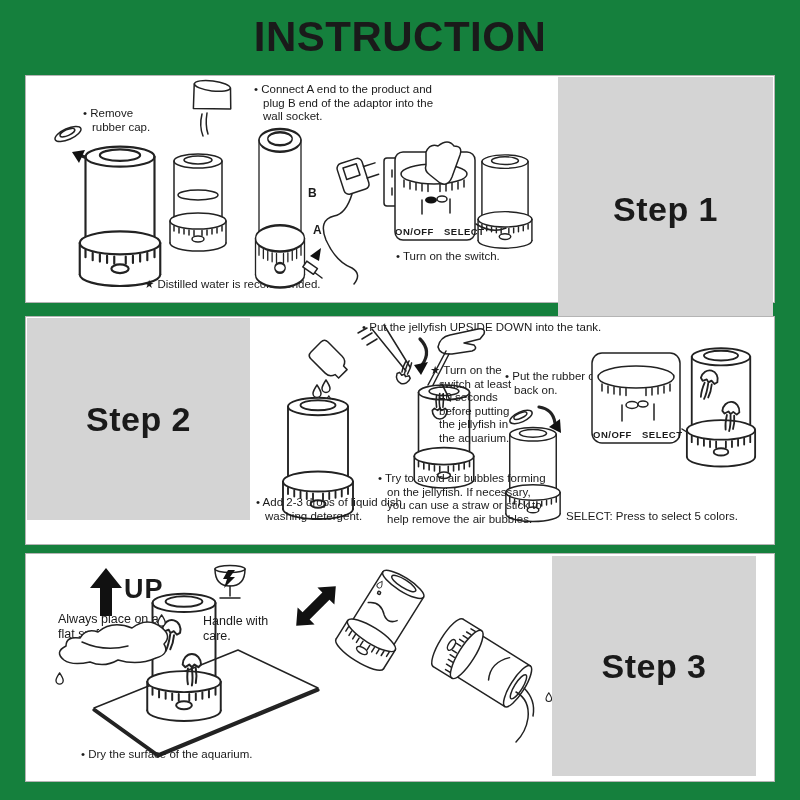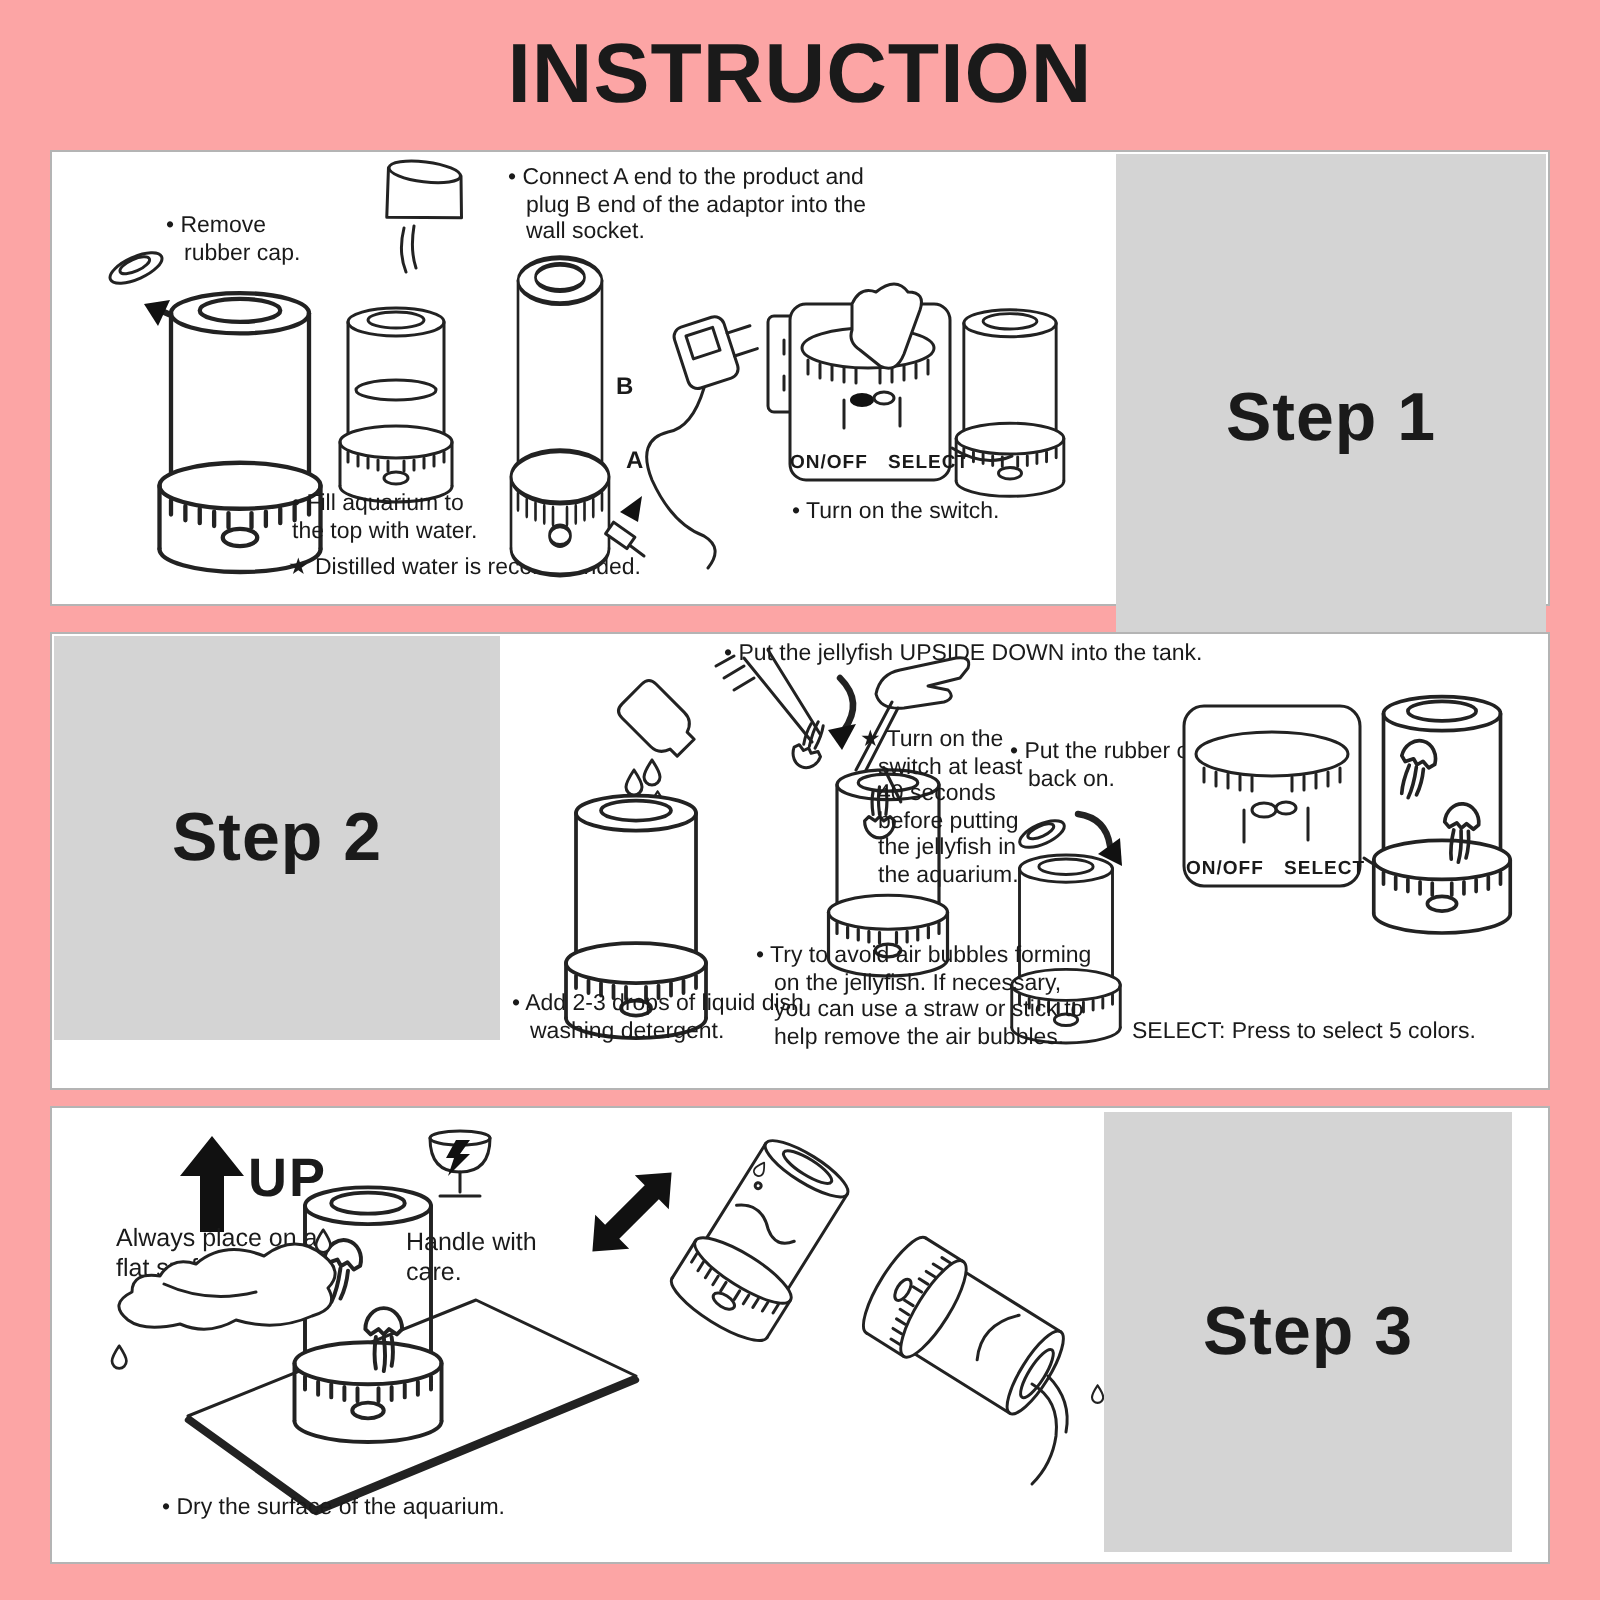--- a/index.html
+++ b/index.html
@@ -1,17 +1,17 @@
 <!DOCTYPE html>
 <html style="--step-box-bg: #d4d4d4; --panel-border: #b4b4b4; --ink: #1a1a1a;"><head>
 <meta charset="utf-8">
 <style>
   html,body{margin:0;padding:0;background:#fff}
   body{width:800px;height:800px;font-family:"Liberation Sans",sans-serif;color:var(--ink,#1a1a1a)}
-  .page{position:relative;width:800px;height:800px;overflow:hidden;background:#fca5a5}
+  .page{position:relative;width:800px;height:800px;overflow:hidden;background:#15803d}
   .title{position:absolute;left:0;top:14px;width:100%;text-align:center;font-size:42px;line-height:46px;font-weight:bold;letter-spacing:.5px}
   .panel{position:absolute;left:25px;width:748px;background:#fff;border:1px solid var(--panel-border,#b4b4b4)}
   #panel1{top:75px;height:226px}
   #panel2{top:316px;height:227px}
   #panel3{top:553px;height:227px}
   .stepbox{position:absolute;background:var(--step-box-bg,#d4d4d4);display:flex;align-items:center;justify-content:center}
   .stepbox span{font-size:34px;font-weight:bold;letter-spacing:.5px}
   .note{position:absolute;font-size:11.5px;line-height:13.5px}
   .note2{position:absolute;font-size:12.5px;line-height:15px}
   .hang{text-indent:-9px;padding-left:9px}
@@ -79,21 +79,20 @@
         <ellipse class="wh" cx="24" cy="5" rx="18" ry="5" transform="rotate(-9 24 5)"></ellipse>
       </g>
       <path d="M18,32 q-3,12 1,22 M23,31 q-2,12 1,21"></path>
     </svg>
 
     <svg class="ill" style="left:140px;top:72px" width="64" height="110" viewBox="0 0 64 104">
       <use href="#sym-tank"></use>
       <ellipse cx="32" cy="44" rx="20" ry="5"></ellipse>
     </svg>
 
-    <div class="note" style="left:120px;top:170px;width:104px">• Fill aquarium to the top with water.</div>
     <div class="note nowrap" style="left:118px;top:202px">★ Distilled water is recommended.</div>
 
     <div class="note hang" style="left:228px;top:7px;width:180px">• Connect A end to the product and plug B end of the adaptor into the wall socket.</div>
 
     <svg class="ill" style="left:226px;top:48px" width="56" height="170" viewBox="0 0 64 104" preserveAspectRatio="none">
       <use href="#sym-tank"></use>
     </svg>
 
     <svg class="ill" style="left:276px;top:76px" width="122" height="142" viewBox="0 0 122 142">
       <rect class="wh" x="82" y="6" width="30" height="48" rx="3"></rect>

